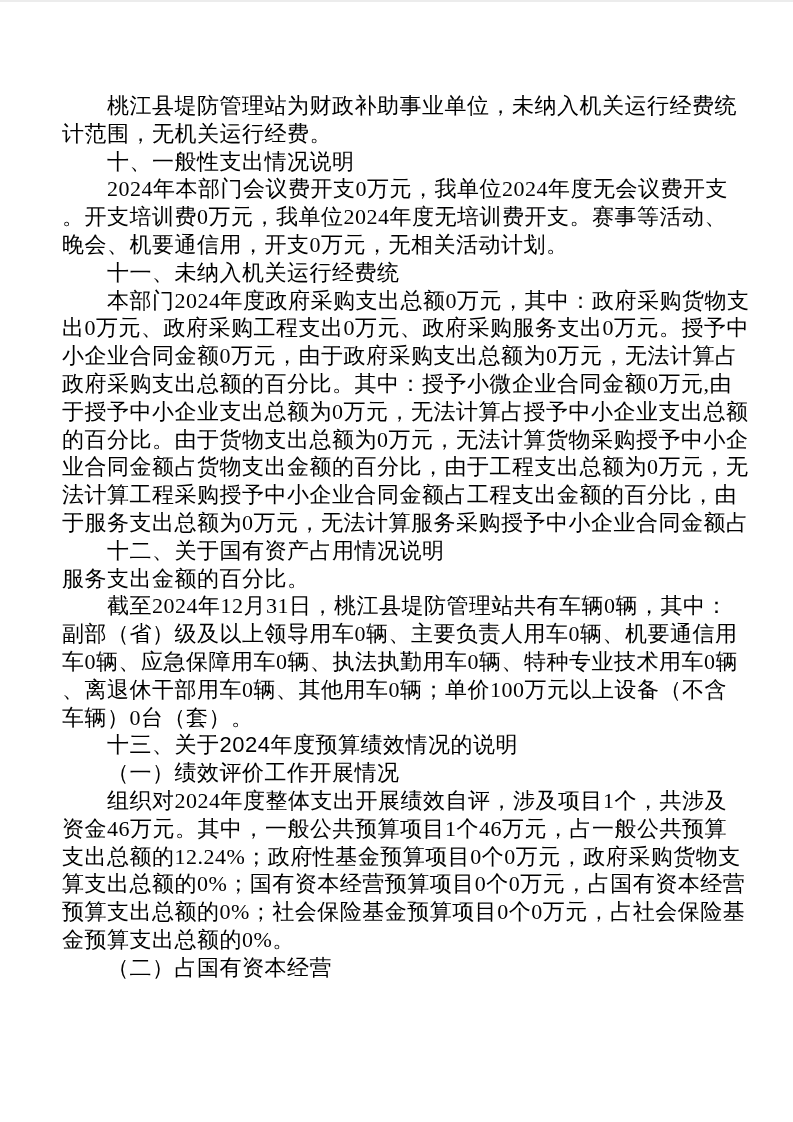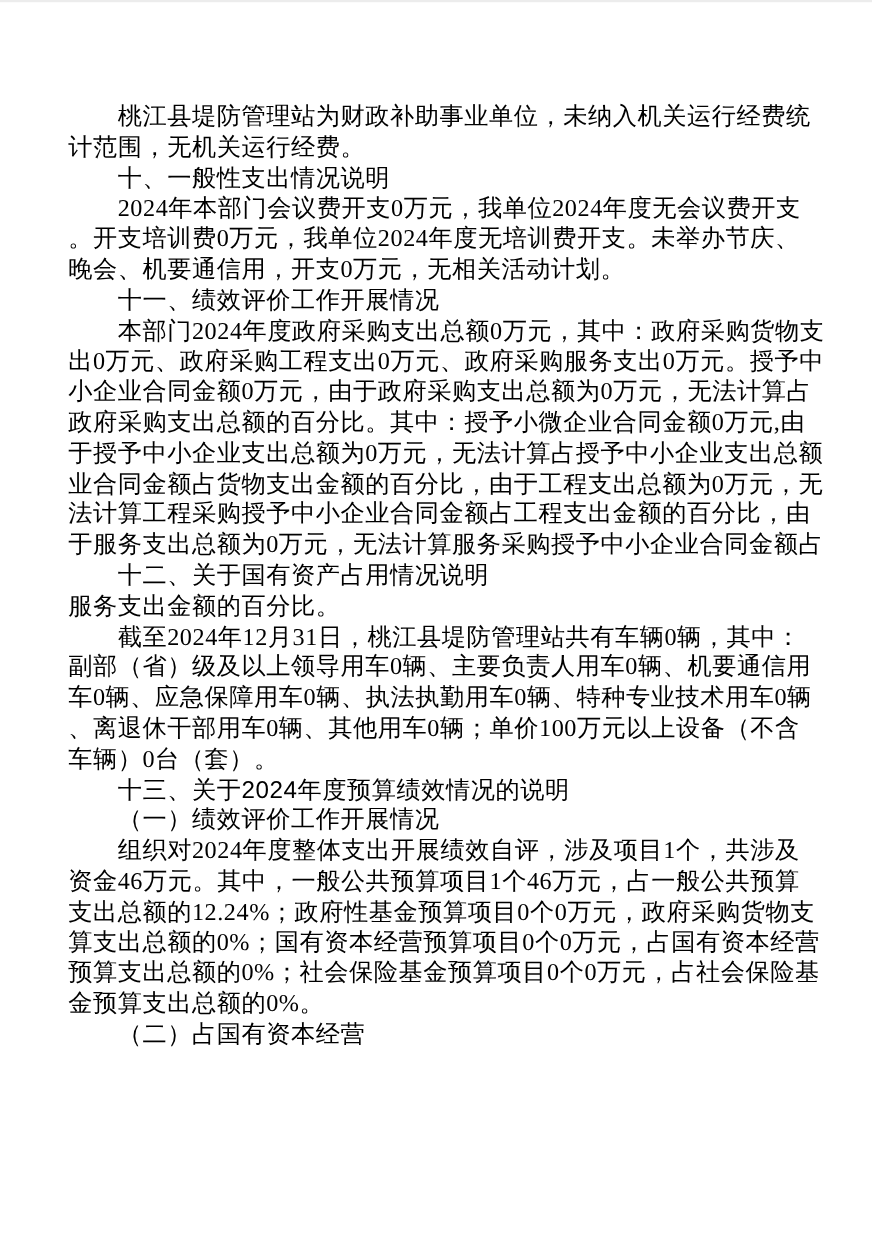--- a/index.html
+++ b/index.html
@@ -49,28 +49,29 @@
 </head>
 <body>
 
 <div class="page">
   <div class="page-top-edge"></div>
   <div class="doc-body">
       <div class="line indent">桃江县堤防管理站为财政补助事业单位，未纳入机关运行经费统</div>
       <div class="line">计范围，无机关运行经费。</div>
       <div class="line heading indent">十、一般性支出情况说明</div>
       <div class="line indent">2024年本部门会议费开支0万元，我单位2024年度无会议费开支</div>
-      <div class="line">。开支培训费0万元，我单位2024年度无培训费开支。未举办节庆、</div>
+      <div class="line">。开支培训费0万元，我单位2024年度无培训费开支。赛事等活动、</div>
       <div class="line">晚会、机要通信用，开支0万元，无相关活动计划。</div>
-      <div class="line heading indent">十一、绩效评价工作开展情况</div>
+      <div class="line heading indent">十一、未纳入机关运行经费统</div>
       <div class="line indent">本部门2024年度政府采购支出总额0万元，其中：政府采购货物支</div>
       <div class="line">出0万元、政府采购工程支出0万元、政府采购服务支出0万元。授予中</div>
       <div class="line">小企业合同金额0万元，由于政府采购支出总额为0万元，无法计算占</div>
       <div class="line">政府采购支出总额的百分比。其中：授予小微企业合同金额0万元,由</div>
       <div class="line">于授予中小企业支出总额为0万元，无法计算占授予中小企业支出总额</div>
+      <div class="line">的百分比。由于货物支出总额为0万元，无法计算货物采购授予中小企</div>
       <div class="line">业合同金额占货物支出金额的百分比，由于工程支出总额为0万元，无</div>
       <div class="line">法计算工程采购授予中小企业合同金额占工程支出金额的百分比，由</div>
       <div class="line">于服务支出总额为0万元，无法计算服务采购授予中小企业合同金额占</div>
       <div class="line heading indent">十二、关于国有资产占用情况说明</div>
       <div class="line">服务支出金额的百分比。</div>
       <div class="line indent">截至2024年12月31日，桃江县堤防管理站共有车辆0辆，其中：</div>
       <div class="line">副部（省）级及以上领导用车0辆、主要负责人用车0辆、机要通信用</div>
       <div class="line">车0辆、应急保障用车0辆、执法执勤用车0辆、特种专业技术用车0辆</div>
       <div class="line">、离退休干部用车0辆、其他用车0辆；单价100万元以上设备（不含</div>
       <div class="line">车辆）0台（套）。</div>

